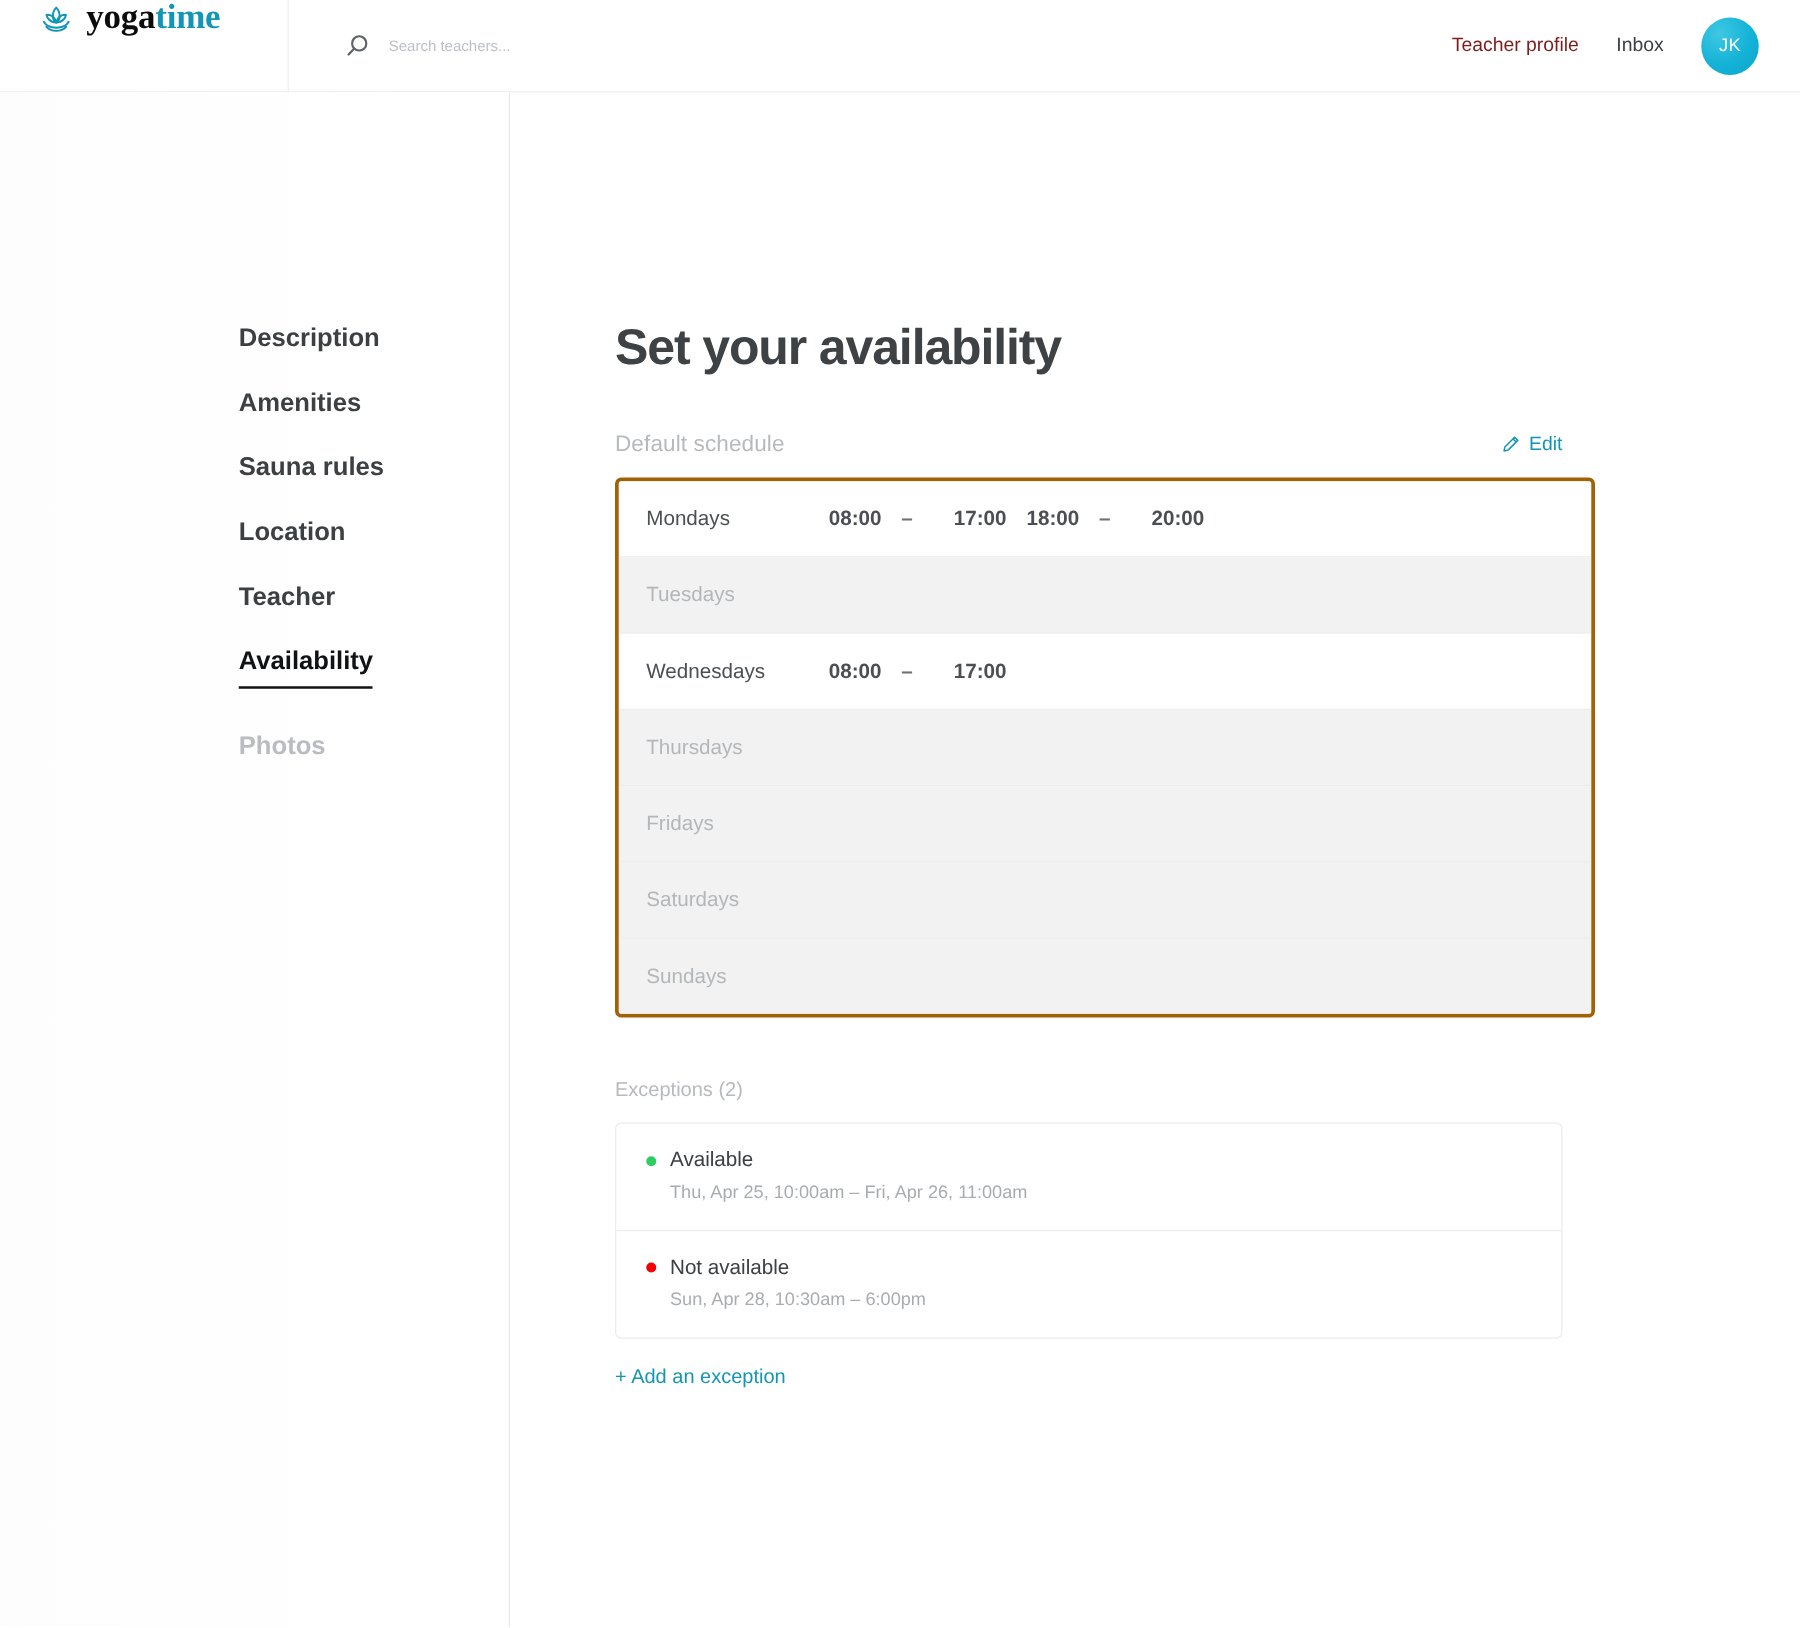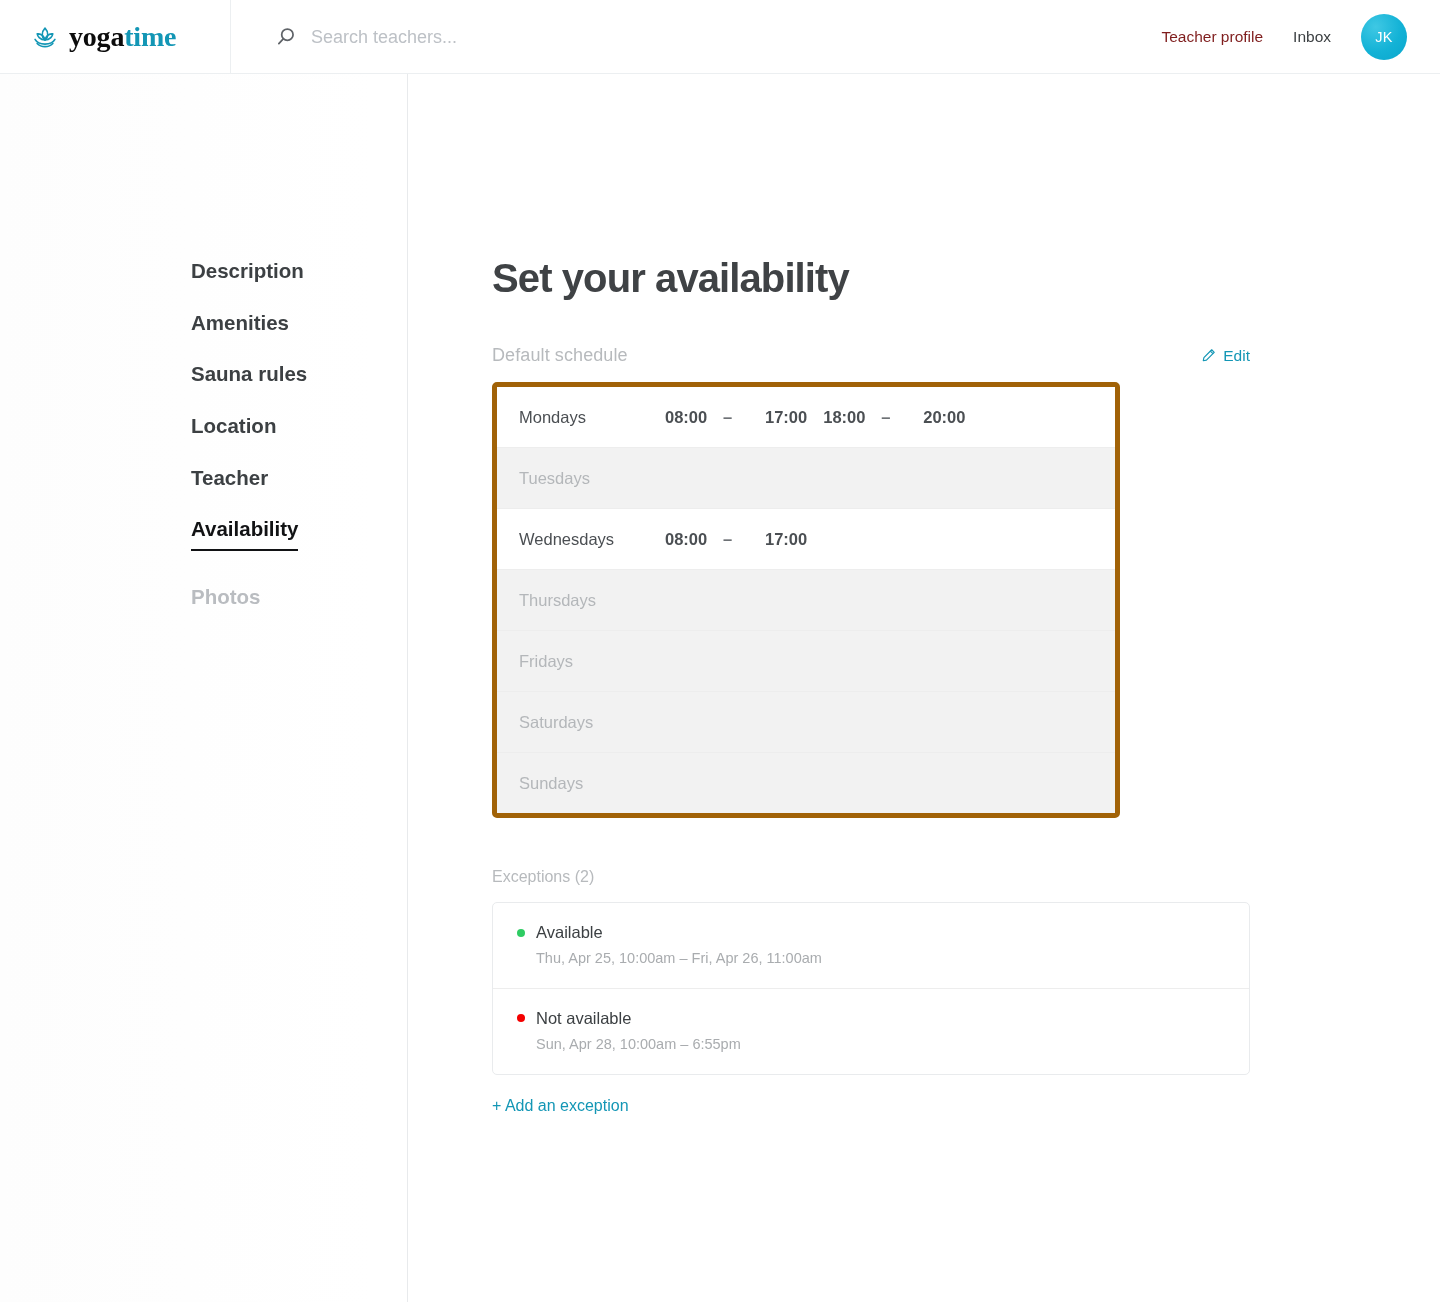--- a/index.html
+++ b/index.html
@@ -26,21 +26,21 @@
     align-items: center;
     height: 74px;
     background: #ffffff;
     border-bottom: 1px solid #eceff1;
   }
 
   .brand {
     width: 231px;
     height: 74px;
     display: flex;
-    align-items: center;
+    align-items: flex-start;
     padding-left: 30px;
     border-right: 1px solid #eceff1;
     flex: 0 0 231px;
   }
 
   .lotus-icon {
     width: 30px;
     height: 30px;
     margin-right: 9px;
     flex: 0 0 30px;
@@ -72,21 +72,21 @@
     margin-right: 14px;
     flex: 0 0 22px;
     display: block;
   }
 
   .search-input {
     border: none;
     outline: none;
     background: transparent;
     font-family: "Liberation Sans", sans-serif;
-    font-size: 18px;
+    font-size: 12px;
     color: #3c4043;
     width: 460px;
     height: 30px;
     line-height: 30px;
   }
   .search-input::placeholder { color: #bdc1c6; }
 
   .header-right {
     display: flex;
     align-items: center;
@@ -187,22 +187,22 @@
     gap: 7px;
     color: #1396b5;
     font-size: 15.5px;
     text-decoration: none;
     cursor: pointer;
   }
   .pencil-icon { width: 15px; height: 15px; display: block; }
 
   
   .schedule-card {
-    width: 628px;
-    border: 5px solid #a16207;
+    width: 784px;
+    border: 3px solid #a16207;
     border-radius: 5px;
     overflow: hidden;
     background: #ffffff;
   }
 
   .sched-row {
     display: flex;
     align-items: flex-start;
     padding: 18px 22px;
     min-height: 56px;
@@ -440,21 +440,21 @@
             <span>Available</span>
           </div>
           <div class="exc-sub">Thu, Apr 25, 10:00am – Fri, Apr 26, 11:00am</div>
         </div>
 
         <div class="exc-row">
           <div class="exc-title">
             <span class="exc-dot" style="background:#f40000"></span>
             <span>Not available</span>
           </div>
-          <div class="exc-sub">Sun, Apr 28, 10:00am – 6:55pm</div>
+          <div class="exc-sub">Sun, Apr 28, 10:30am – 6:00pm</div>
         </div>
 
       </div>
 
       <a class="add-exception" href="#">+ Add an exception</a>
 
 
     </div>
   </div>
 </div>

